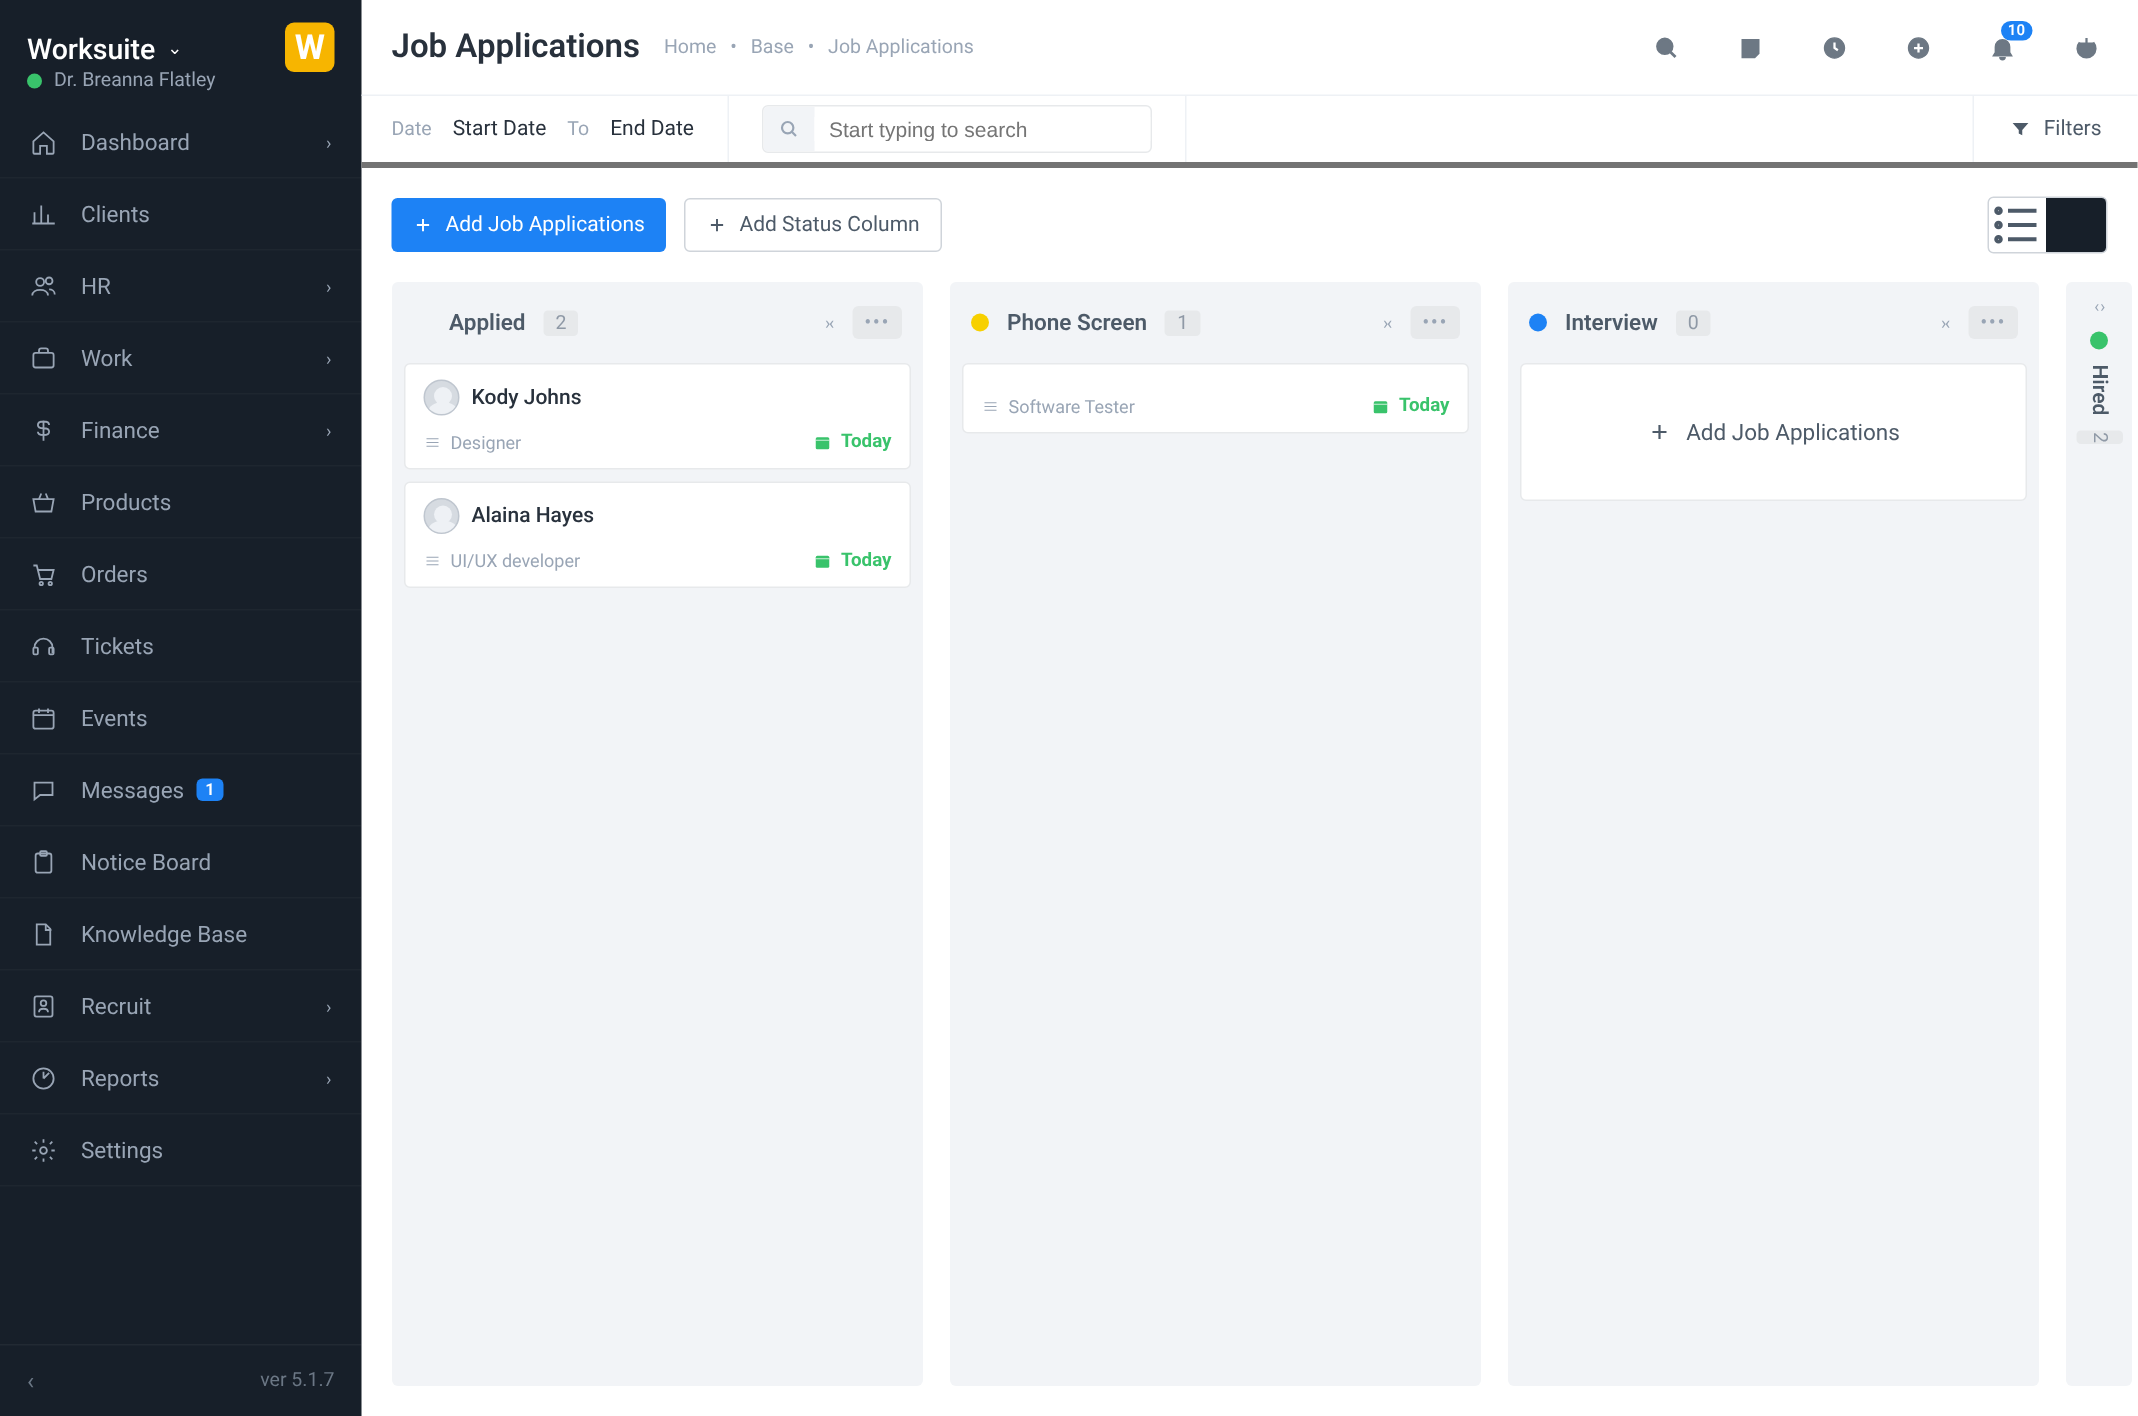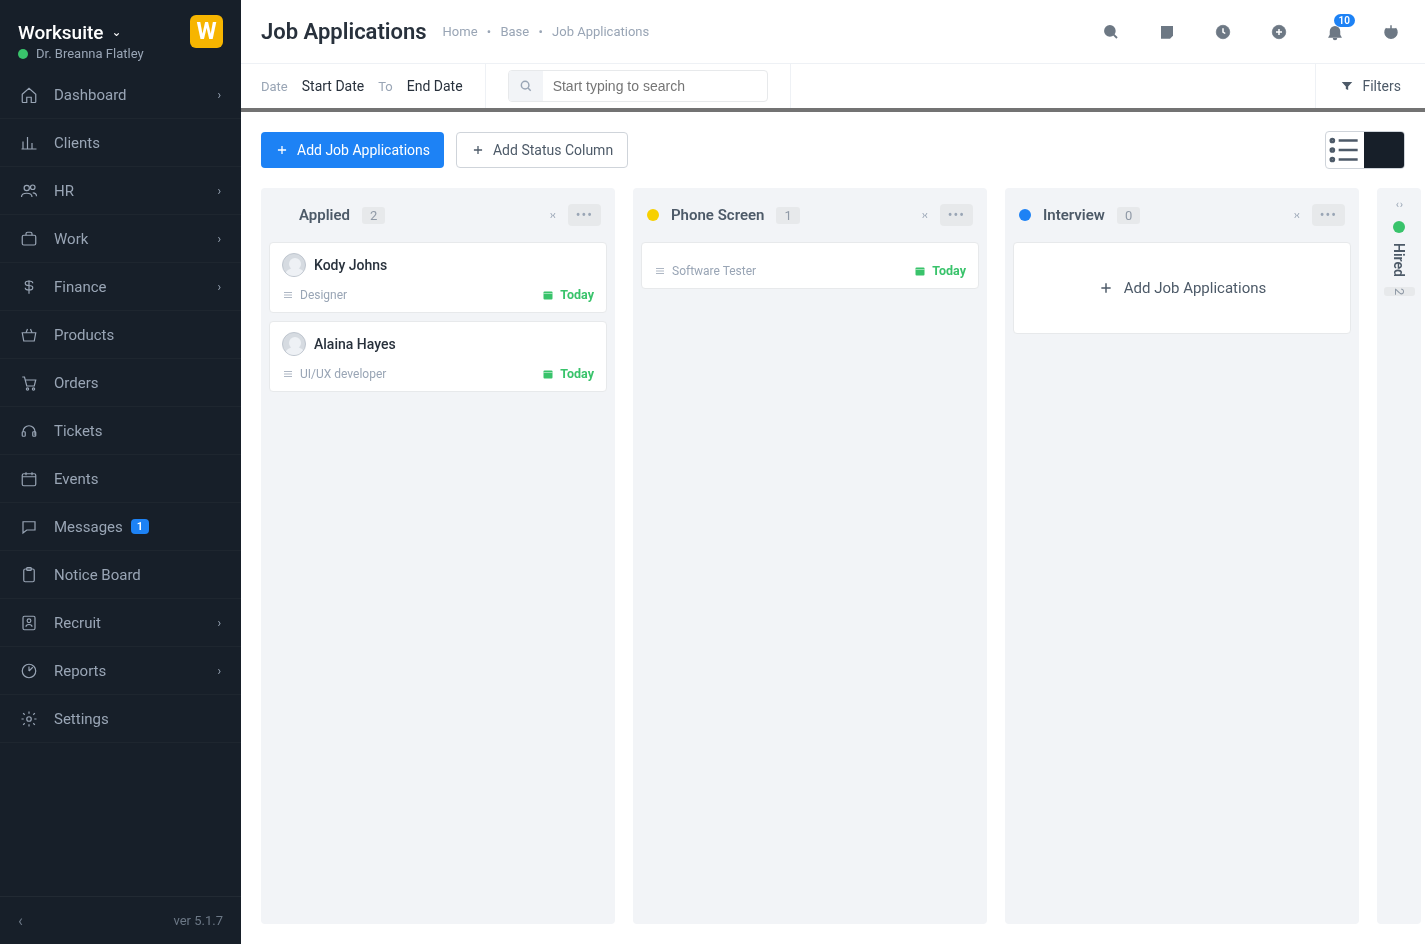--- a/index.html
+++ b/index.html
@@ -340,20 +340,29 @@
     <div class="nav-item">
       <span class="nav-icon">
         <svg viewBox="0 0 24 24">
             <rect x="5" y="4" width="14" height="17" rx="2"></rect>
             <rect x="9" y="2" width="6" height="4" rx="1"></rect>
           </svg>
       </span>
       <span>Notice Board</span>
     </div>
 
+    <div class="nav-item">
+      <span class="nav-icon">
+        <svg viewBox="0 0 24 24">
+            <path d="M6 3h8l4 4v14H6z"></path>
+            <path d="M14 3v5h5"></path>
+          </svg>
+      </span>
+      <span>Knowledge Base</span>
+    </div>
 
     <div class="nav-item">
       <span class="nav-icon">
         <svg viewBox="0 0 24 24">
             <rect x="4" y="3" width="16" height="18" rx="2"></rect>
             <circle cx="12" cy="9" r="2.5"></circle>
             <path d="M8 17c0-2 2-3 4-3s4 1 4 3"></path>
           </svg>
       </span>
       <span>Recruit</span>

